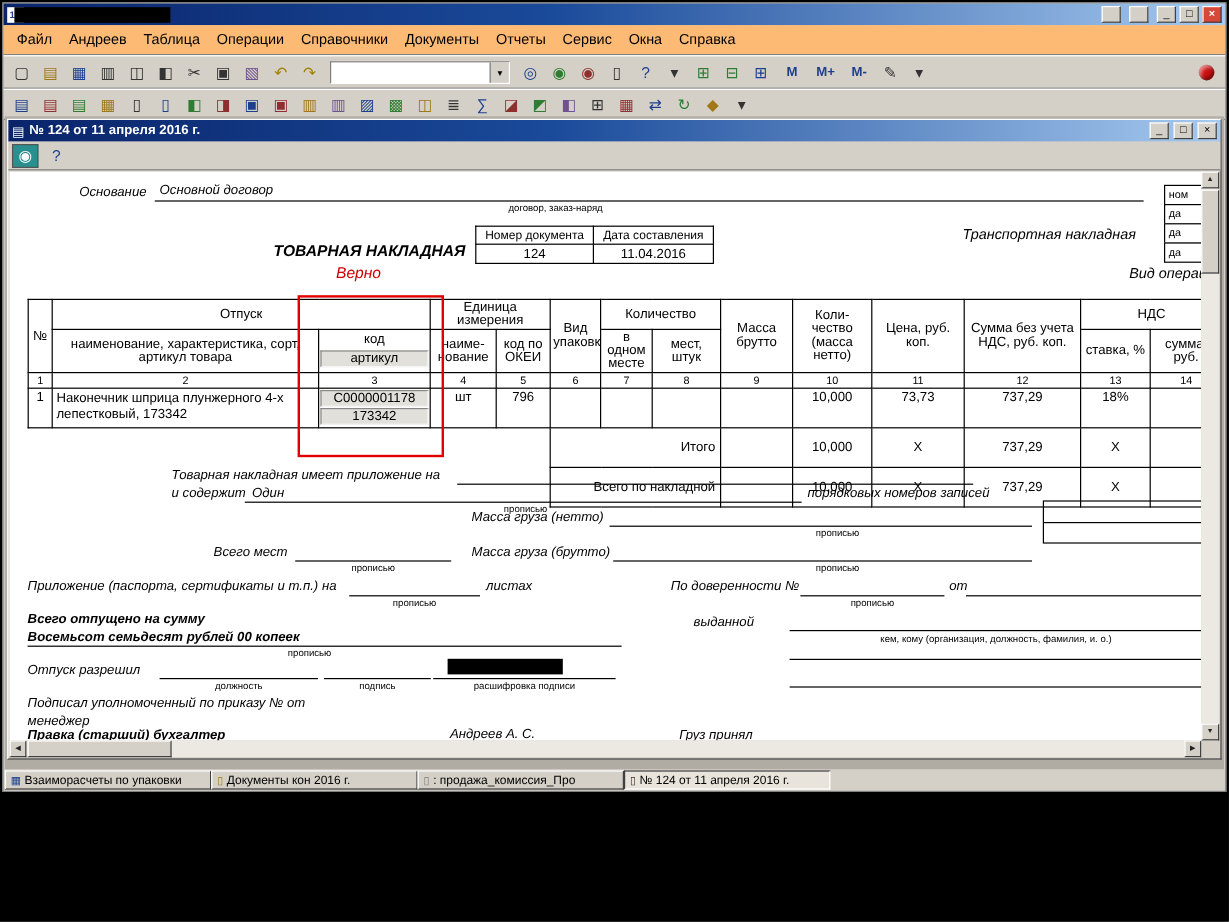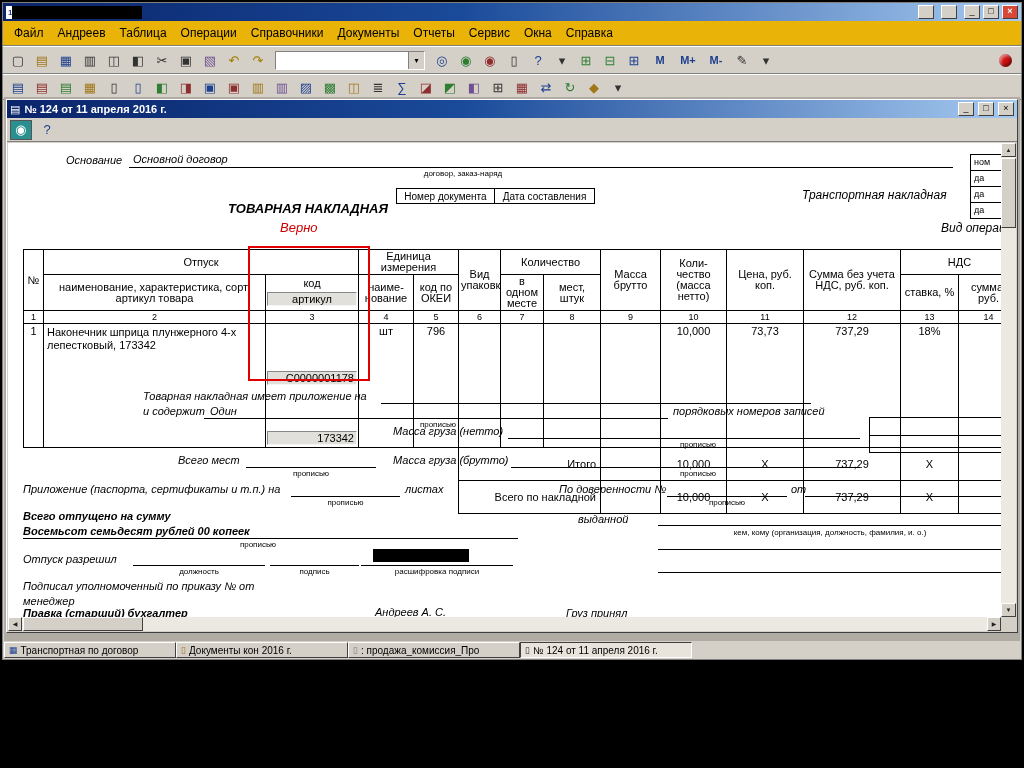--- a/index.html
+++ b/index.html
@@ -16,21 +16,21 @@
   .title-text { color:#fff; font-size:11px; font-weight:bold; white-space:nowrap; }
   .tredact { width:130px; height:13px; margin-left:6px; }
   .tb-spacer { flex:1; }
   .wbtn { width:16px; height:14px; background:#d4d0c8; border:1px solid; border-color:#fff #404040 #404040 #fff;
     font-size:9px; line-height:11px; text-align:center; color:#000; }
   .wbtn.close-red { background:#d84838; color:#fff; font-weight:bold; }
   .wbtn.gap { margin-right:4px; }
 
   
   .menubar { height:20px; display:flex; align-items:center; padding:12px 4px; font-size:12px;
-    background:#eab308; border-bottom:1px solid #808080; }
+    background:#fdba74; border-bottom:1px solid #808080; }
   .menu-item { padding:2px 7px; white-space:nowrap; }
   .toolbar { display:flex; align-items:center; padding:1px 3px; background:#d4d0c8;
     border-top:1px solid #fff; border-bottom:1px solid #808080; }
   .toolbar.row1 { height:28px; }
   .toolbar.row2 { height:26px; }
   .tb-group { display:flex; align-items:center; }
   .tbtn { width:22px; height:20px; display:flex; align-items:center; justify-content:center;
     font-size:13px; color:#333; margin:0 1px; background:#d4d0c8; }
   .tbtn.wide { width:26px; font-size:11px; font-weight:bold; }
   .combo { width:150px; height:19px; background:#fff; border:1px solid; border-color:#808080 #fff #fff #808080;
@@ -87,21 +87,21 @@
   .torg tr.data td { height:32px; vertical-align:top; padding-top:2px; }
   .torg tr.tot td { height:33px; vertical-align:middle; }
   .torg .namecell { text-align:left; line-height:13px; padding:2px 3px; }
   .torg .num { text-align:center; }
   .torg .cen { text-align:center; }
   .torg .nob { border:none; }
   .torg .tlabel { text-align:right; padding-right:4px; }
   .kodhdr { padding:0 !important; vertical-align:top !important; }
   .kodlbl { height:16px; line-height:16px; }
   .sunken { background:#e2e0da; border:1px solid; border-color:#888 #f5f5f5 #f5f5f5 #888;
-    height:14px; line-height:12px; font-size:11px; padding:0 2px; text-align:right;margin-top:46px; }
+    height:14px; line-height:12px; font-size:11px; padding:0 2px; text-align:center; }
   .sunken.art { margin:1px 1px 0 1px; text-align:center; }
   .kodcell { padding:1px !important; }
   .kodcell .sunken { margin-bottom:1px; }
   .massbox { position:absolute; border:1px solid #000; }
   .massbox .mid { position:absolute; left:0; right:0; top:17px; border-bottom:1px solid #000; }
 
   
   .taskbar { position:absolute; left:1px; right:1px; bottom:1px; height:16px; display:flex; background:#d4d0c8; }
   .task-tab { width:172px; height:16px; display:flex; align-items:center; gap:3px; padding:0 4px;
     font-size:10px; white-space:nowrap; overflow:hidden; background:#d4d0c8;
@@ -230,20 +230,24 @@
         <span class="lbl" style="left:125px;top:10px">Основной договор</span>
         <div class="ul" style="left:121px;top:24px;width:824px"></div>
         <div class="hint" style="left:355px;top:26px;width:200px">договор, заказ-наряд</div>
 
         <table class="numdate" style="left:388px;top:45px">
           <tbody>
               <tr>
             <td class="nd-h">Номер документа</td>
             <td class="nd-h" style="width:100px">Дата составления</td>
           </tr>
+          <tr>
+            <td class="nd-v">124</td>
+            <td class="nd-v">11.04.2016</td>
+          </tr>
         </tbody>
           </table>
 
         <span class="lbl" style="left:794px;top:45px;font-size:12px">Транспортная накладная</span>
         <span class="lbl b" style="left:220px;top:58px;font-size:13px">ТОВАРНАЯ НАКЛАДНАЯ</span>
         <span class="lbl" style="left:272px;top:77px;font-size:13px;color:#cc0000">Верно</span>
         <span class="lbl" style="left:933px;top:78px;font-size:12px">Вид операц</span>
         <div class="sideboxes" id="side-boxes">
             <div class="side-box">ном</div>
             <div class="side-box">да</div>
@@ -426,21 +430,21 @@
         <div class="sthumb" style="left:15px;width:120px;top:0;height:14px"></div>
         <div class="sbtn hb" style="right:0">▶</div>
       </div>
 
     </div>
   </div>
 
   <div class="taskbar" id="taskbar">
       <div class="task-tab">
         <span class="task-icon" style="color: rgb(29, 63, 143);">▦</span>
-        <span>Транспортная по договор</span>
+        <span>Взаиморасчеты по упаковки</span>
       </div>
       <div class="task-tab">
         <span class="task-icon" style="color: rgb(160, 120, 24);">▯</span>
         <span>Документы кон      2016 г.</span>
       </div>
       <div class="task-tab">
         <span class="task-icon" style="color: rgb(128, 128, 128);">▯</span>
         <span>: продажа_комиссия_Про</span>
       </div>
       <div class="task-tab active">

